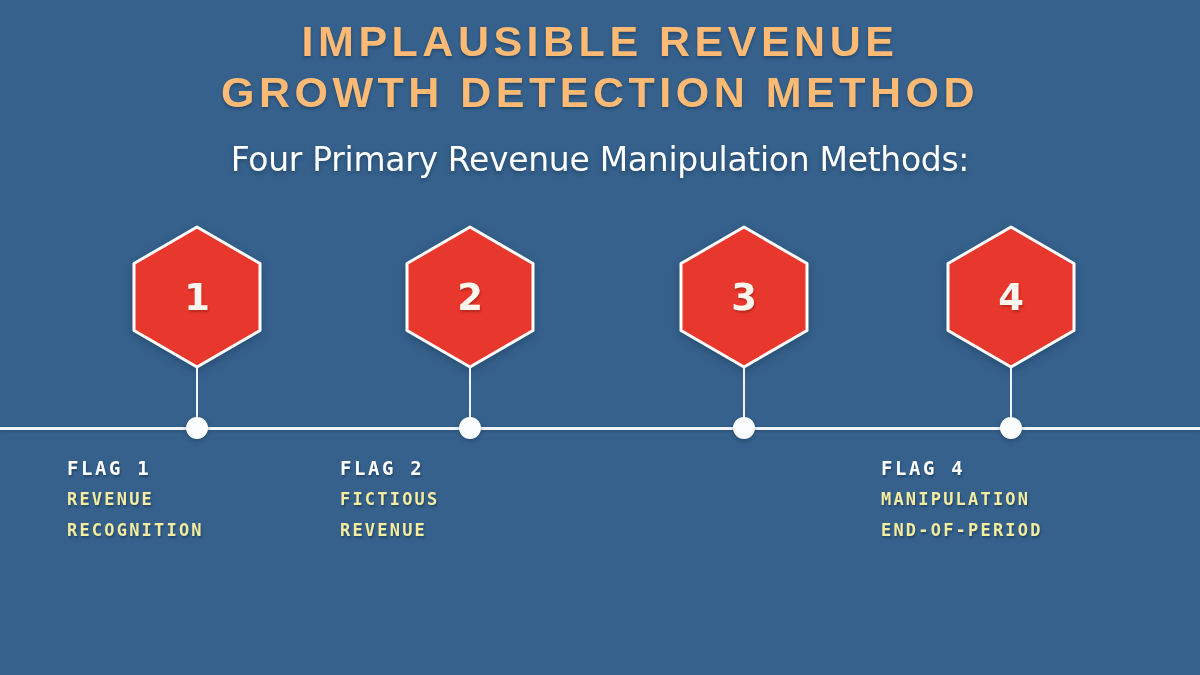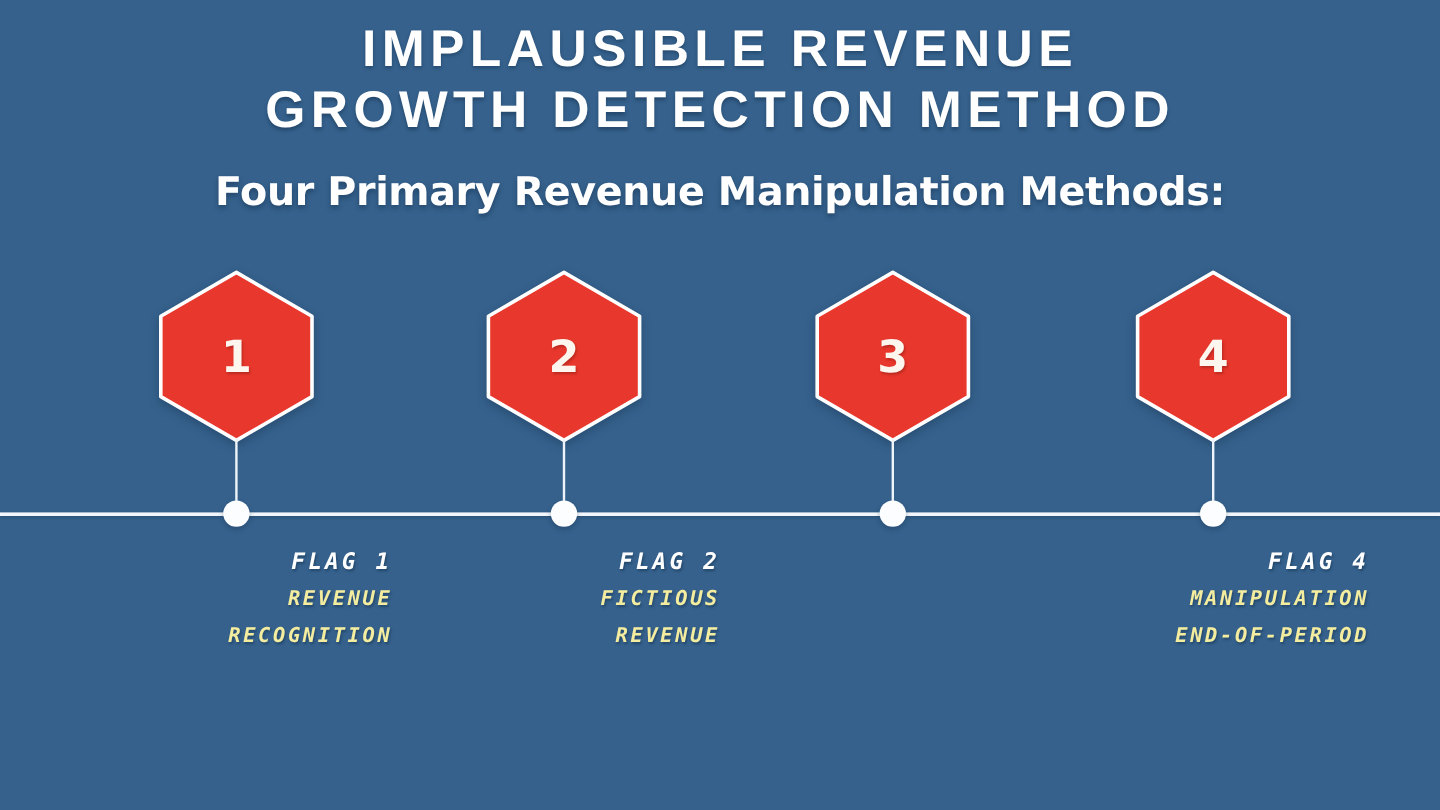--- a/index.html
+++ b/index.html
@@ -25,41 +25,41 @@
   
   .title-block {
     position: absolute;
     top: 16px;
     left: 0;
     width: 1200px;
     text-align: center;
   }
   .title-line {
     display: block;
-    color: #ffffff;
+    color: #fdba74;
     font-family: "Liberation Sans Narrow", "Liberation Sans", sans-serif;
     font-weight: bold;
     font-size: 43px;
     line-height: 51px;
     letter-spacing: 4.5px;
     text-transform: uppercase;
     white-space: nowrap;
     text-shadow: 0 2px 3px rgba(16,40,66,0.42);
   }
 
   
   .subtitle {
     position: absolute;
     top: 140px;
     left: 0;
     width: 1200px;
     text-align: center;
     color: #ffffff;
     font-family: "DejaVu Sans", sans-serif;
-    font-weight: bold;
+    font-weight: normal;
     font-size: 33px;
     line-height: 40px;
     letter-spacing: -0.3px;
     white-space: nowrap;
     text-shadow: 0 2px 4px rgba(16,40,66,0.45);
   }
 
   
   .timeline-line {
     position: absolute;
@@ -133,22 +133,21 @@
     border-radius: 50%;
     background: #fbfdff;
     box-shadow: 0 2px 4px rgba(16,40,66,0.35);
   }
 
   .caption {
     position: absolute;
     left: 0;
     top: 456px;
     width: 260px;
-    text-align: right;
-    font-style: italic;
+    text-align: left;
   }
   .flag-title {
     display: block;
     color: #ffffff;
     font-family: "DejaVu Sans Mono", monospace;
     font-weight: bold;
     font-size: 19px;
     line-height: 25px;
     letter-spacing: 2.6px;
     text-transform: uppercase;

